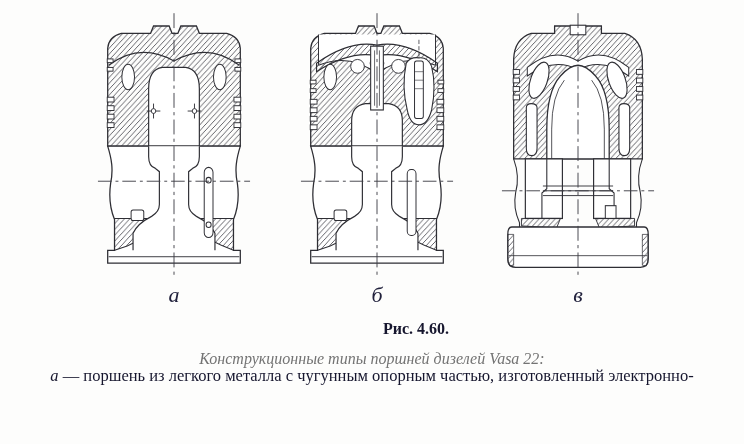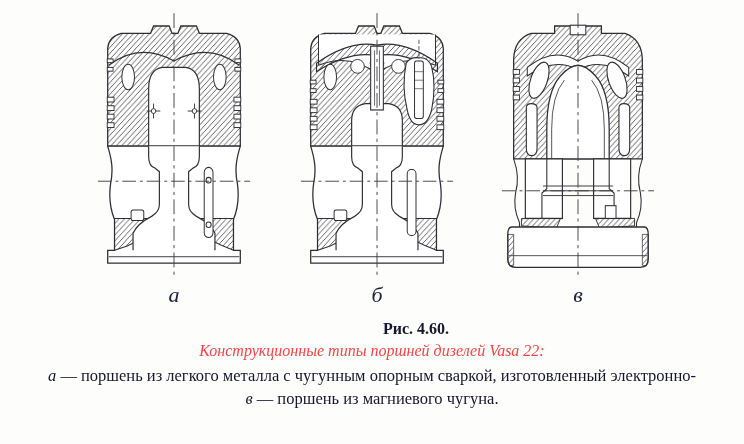--- a/index.html
+++ b/index.html
@@ -11,22 +11,22 @@
   .panel{position:absolute;top:10px;width:156px;text-align:center;}
   .panel svg{display:block;}
   .panel-label{
     font-style:italic;font-size:22px;line-height:22px;margin-top:6px;color:#21213c;
   }
   .fig-num{
     position:absolute;top:320px;left:0;width:744px;text-align:center;
     font-weight:bold;font-size:16px;color:#16162e;padding-left:44px;
   }
   .fig-title{
-    position:absolute;top:342px;left:0;width:744px;text-align:center;
-    font-style:italic;font-size:16px;color:#ef4444;
+    position:absolute;top:350px;left:0;width:744px;text-align:center;
+    font-style:italic;font-size:16px;color:#737373;
   }
   .fig-desc{
     position:absolute;top:364px;left:4px;width:736px;text-align:center;
     font-size:16.5px;line-height:23px;color:#16162e;
   }
   .it{font-style:italic;}
 </style>
 </head>
 <body>
 
@@ -209,17 +209,16 @@
         <line x1="80" y1="3" x2="80" y2="249"></line>
         <line x1="2" y1="170" x2="158" y2="170"></line>
       </g>
     </svg>
     <div class="panel-label">в</div>
   </div>
 
   <div class="fig-num">Рис. 4.60.</div>
   <div class="fig-title">Конструкционные типы поршней дизелей Vasa 22:</div>
   <div class="fig-desc">
-    <div><span class="it">а</span><span> — поршень из легкого металла с чугунным опорным сваркой, изготовленный электронно-</span></div>
-    <div><span class="it">в</span><span> — поршень из магниевого чугуна.</span></div>
+    <div><span class="it">а</span><span> — поршень из легкого металла с чугунным опорным частью, изготовленный электронно-</span></div>
   </div>
 
 </div>
 
 </body></html>

